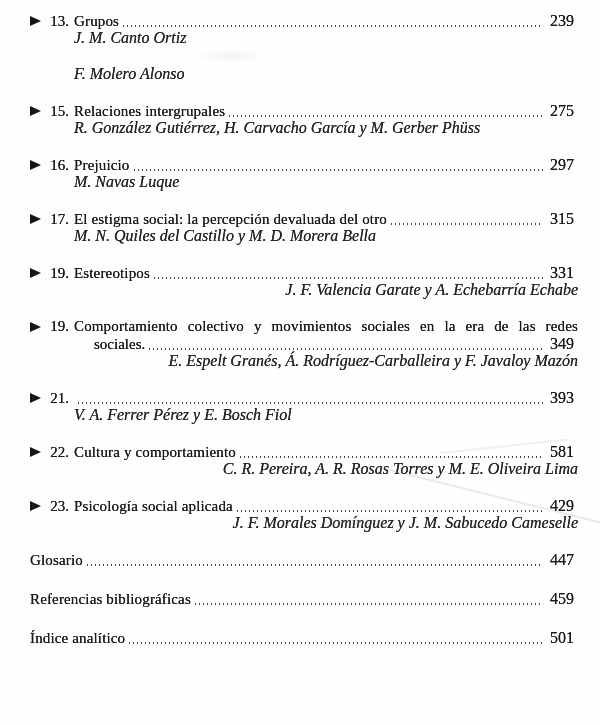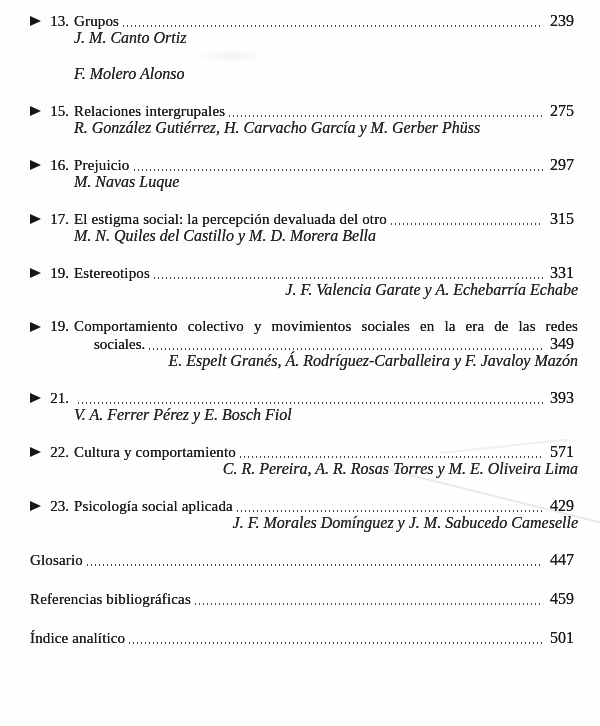--- a/index.html
+++ b/index.html
@@ -195,21 +195,21 @@
 
     <div class="authors deep">V. A. Ferrer Pérez y E. Bosch Fiol</div>
   </div>
 
   <div class="entry">
     <div class="row title-row">
       <span class="tri"></span>
       <span class="num">22.</span>
       <span class="title">Cultura y comportamiento</span>
       <span class="leader"></span>
-      <span class="pagenum">571</span>
+      <span class="pagenum">581</span>
     </div>
 
     <div class="authors shallow">C. R. Pereira, A. R. Rosas Torres y M. E. Oliveira Lima</div>
   </div>
 
   <div class="entry">
     <div class="row title-row">
       <span class="tri"></span>
       <span class="num">23.</span>
       <span class="title">Psicología social aplicada</span>

